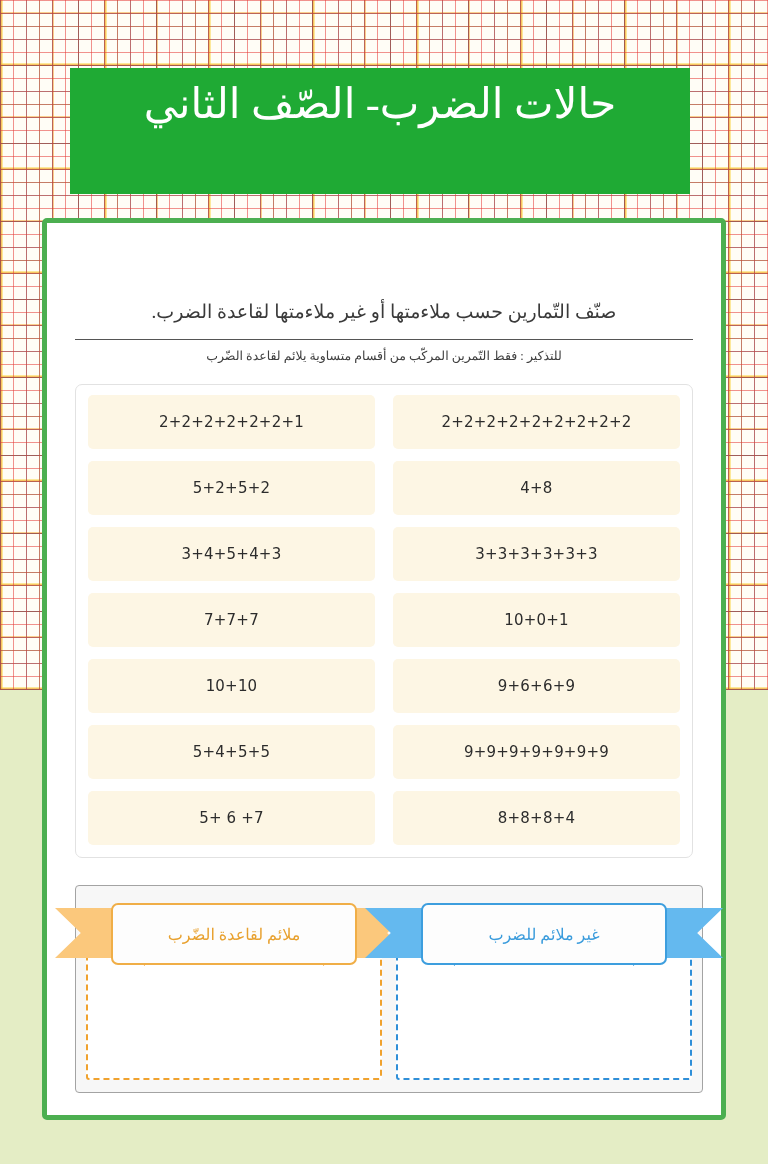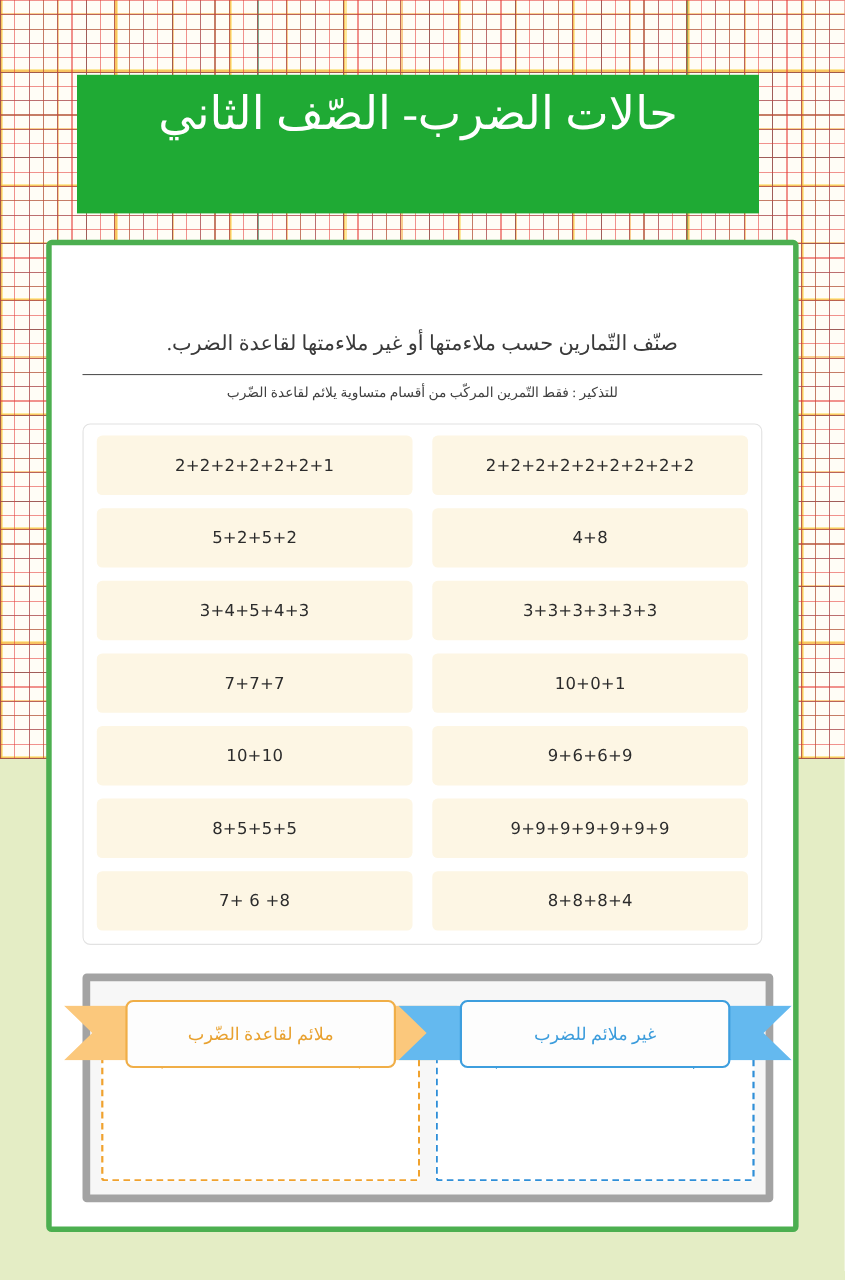--- a/index.html
+++ b/index.html
@@ -141,21 +141,21 @@
   }
 
   
   #dropzone-panel {
     position: absolute;
     left: 28px;
     bottom: 22px;
     width: 628px;
     height: 208px;
     background: #f7f7f7;
-    border: 7px solid #a3a3a3;
+    border: 1px solid #a3a3a3;
     border-radius: 4px;
     display: flex;
     gap: 14px;
     padding: 10px 10px 12px 10px;
     direction: ltr;
   }
   .dropzone {
     position: relative;
     flex: 1;
     margin-top: 34px;
@@ -249,23 +249,23 @@
         <div class="exercise-tile">2+2+2+2+2+2+1</div>
         <div class="exercise-tile">2+2+2+2+2+2+2+2+2</div>
         <div class="exercise-tile">5+2+5+2</div>
         <div class="exercise-tile">4+8</div>
         <div class="exercise-tile">3+4+5+4+3</div>
         <div class="exercise-tile">3+3+3+3+3+3</div>
         <div class="exercise-tile">7+7+7</div>
         <div class="exercise-tile">10+0+1</div>
         <div class="exercise-tile">10+10</div>
         <div class="exercise-tile">9+6+6+9</div>
-        <div class="exercise-tile">8+5+5+5</div>
+        <div class="exercise-tile">5+4+5+5</div>
         <div class="exercise-tile">9+9+9+9+9+9+9</div>
-        <div class="exercise-tile">7+ 6 +8</div>
+        <div class="exercise-tile">5+ 6 +7</div>
         <div class="exercise-tile">8+8+8+4</div>
       </div>
     </div>
 
     <div id="dropzone-panel">
 
       <div class="dropzone orange">
         <div class="ribbon orange">
           <span class="wing left"></span>
           <span class="wing right"></span>

